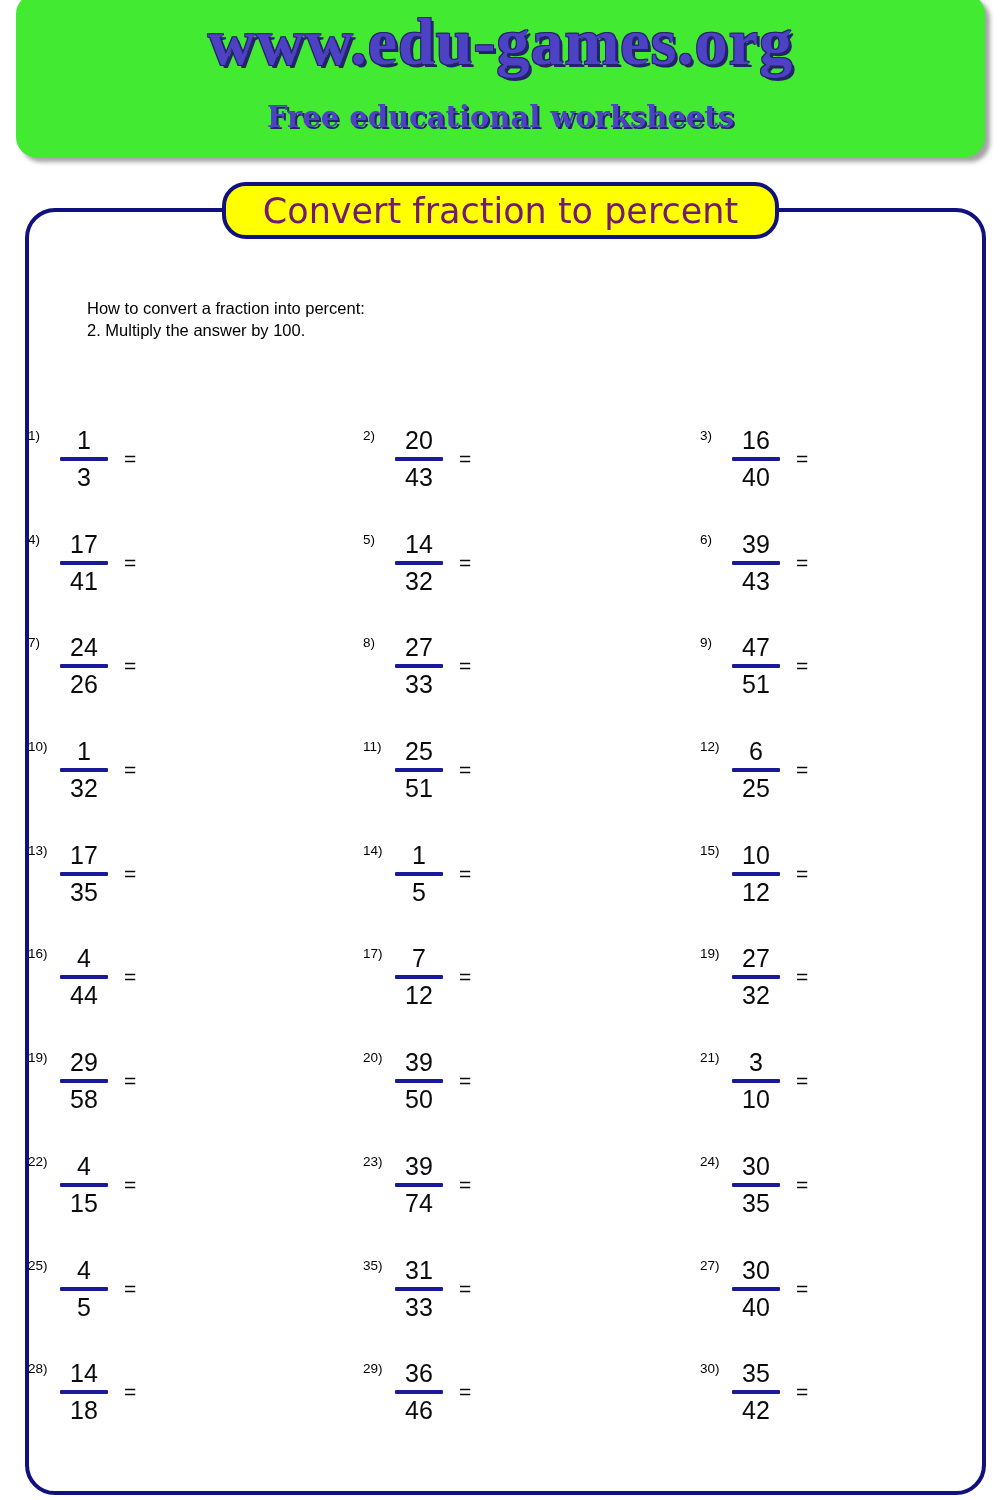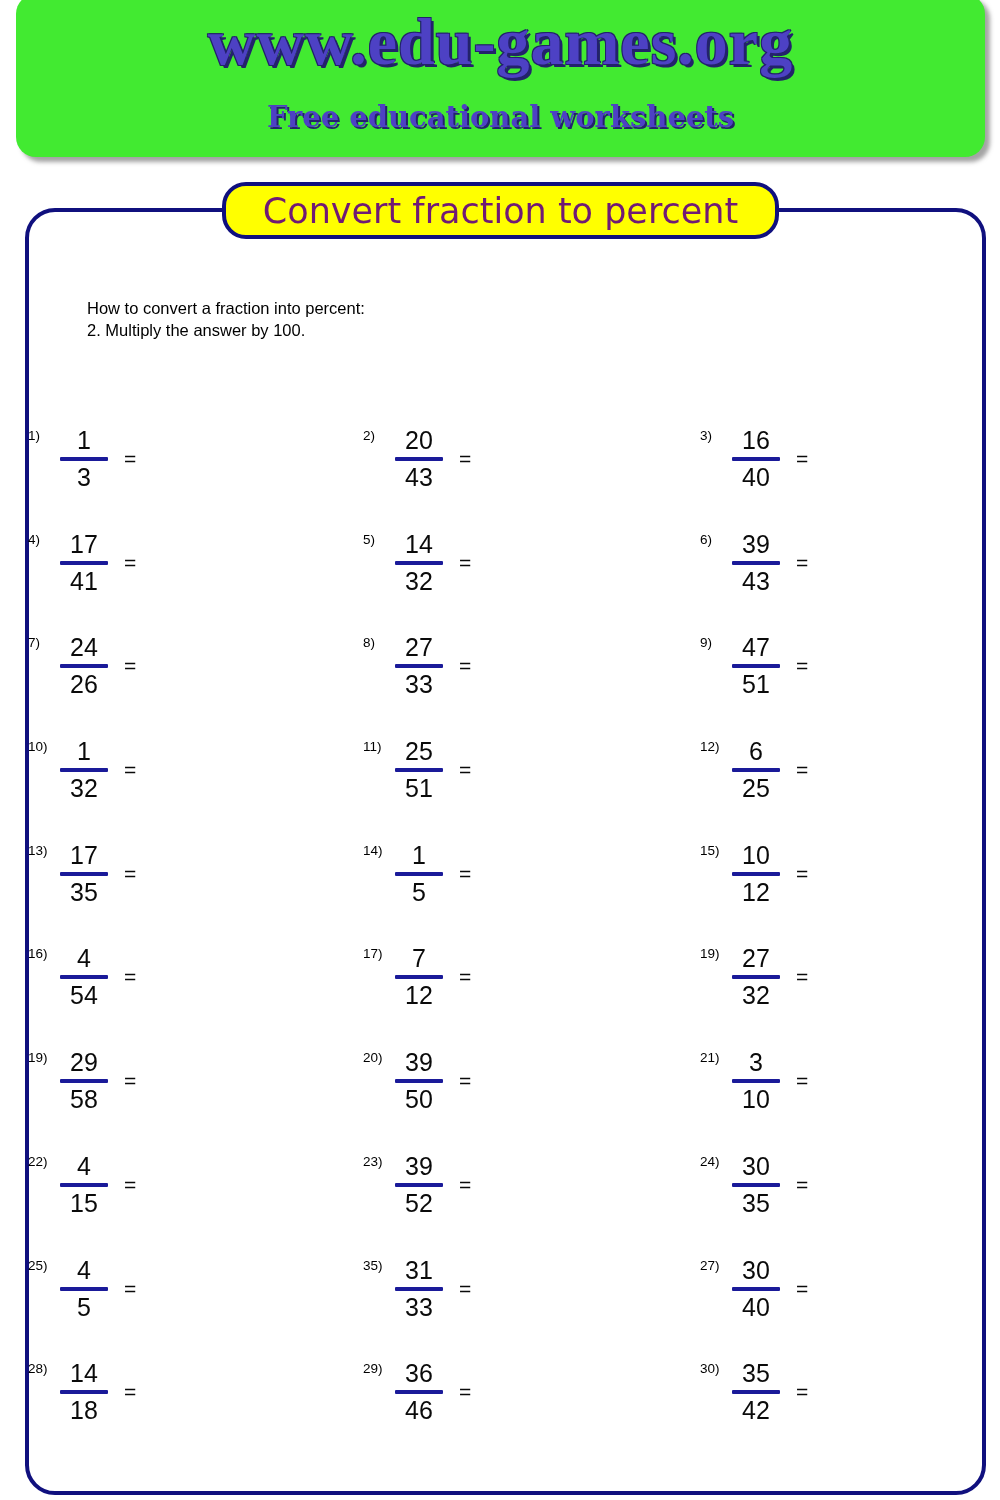--- a/index.html
+++ b/index.html
@@ -302,21 +302,21 @@
       <span class="fr-den">12</span>
     </span>
     <span class="eq">=</span>
   </div>
 
   <div class="problem">
     <span class="pnum">16)</span>
     <span class="fraction">
       <span class="fr-num">4</span>
       <span class="fr-bar"></span>
-      <span class="fr-den">54</span>
+      <span class="fr-den">44</span>
     </span>
     <span class="eq">=</span>
   </div>
 
   <div class="problem">
     <span class="pnum">17)</span>
     <span class="fraction">
       <span class="fr-num">7</span>
       <span class="fr-bar"></span>
       <span class="fr-den">12</span>
@@ -372,21 +372,21 @@
       <span class="fr-den">15</span>
     </span>
     <span class="eq">=</span>
   </div>
 
   <div class="problem">
     <span class="pnum">23)</span>
     <span class="fraction">
       <span class="fr-num">39</span>
       <span class="fr-bar"></span>
-      <span class="fr-den">52</span>
+      <span class="fr-den">74</span>
     </span>
     <span class="eq">=</span>
   </div>
 
   <div class="problem">
     <span class="pnum">24)</span>
     <span class="fraction">
       <span class="fr-num">30</span>
       <span class="fr-bar"></span>
       <span class="fr-den">35</span>

